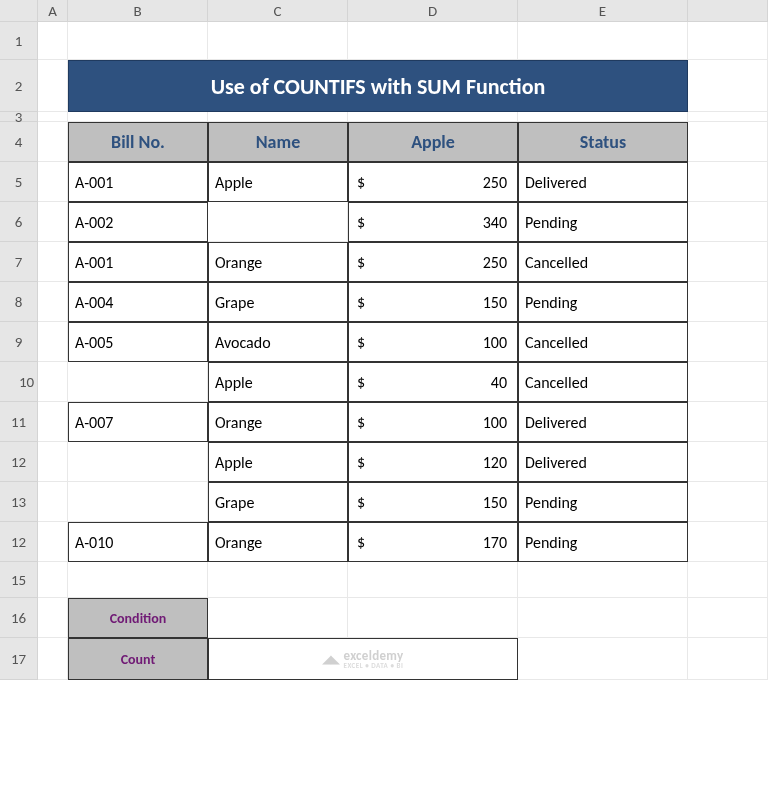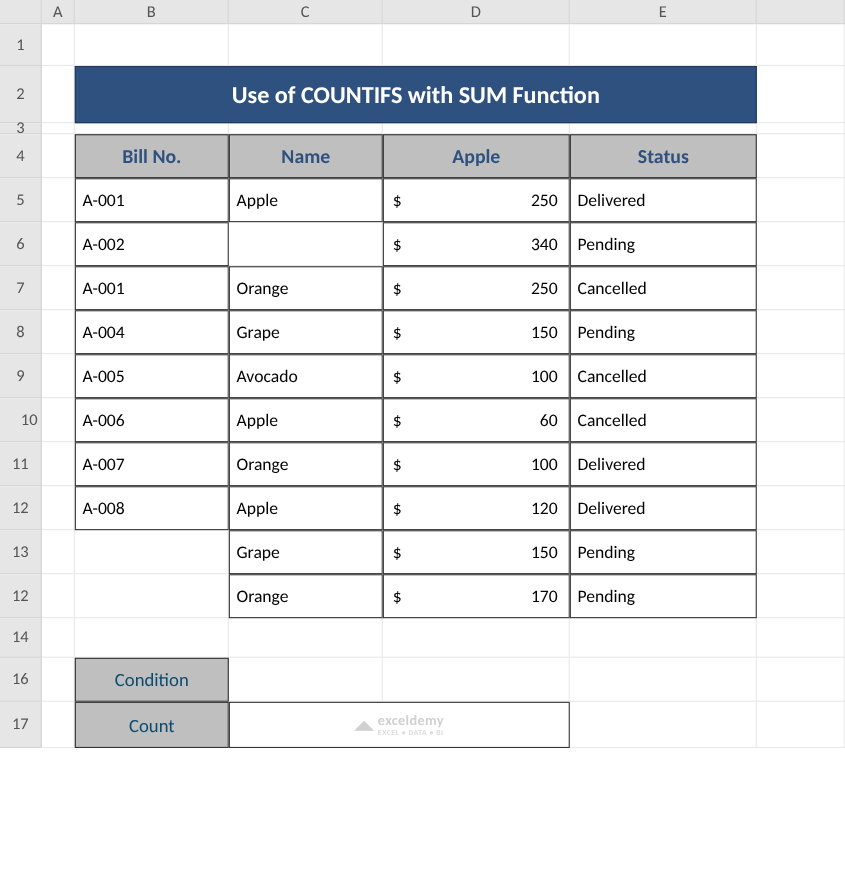--- a/index.html
+++ b/index.html
@@ -72,23 +72,23 @@
       background: #fff;
     }
     .price-cell {
       justify-content: space-between;
     }
     .price-cell .sym { padding-left: 2px; }
     .price-cell .val { text-align: right; padding-right: 4px; }
     .cond-label {
       background: #bfbfbf;
       border: 1px solid #333;
-      font-weight: normal;
-      color: #0c4a6e;
-      font-size: 17px;
+      font-weight: bold;
+      color: #701a75;
+      font-size: 14px;
       display: flex;
       align-items: center;
       justify-content: center;
     }
     .cond-value {
       border: 1px solid #333;
       font-weight: bold;
       font-size: 16px;
       display: flex;
       align-items: center;
@@ -126,21 +126,21 @@
     <div class="rowhead" style="grid-area: 6 / 1;">5</div>
     <div class="rowhead" style="grid-area: 7 / 1;">6</div>
     <div class="rowhead" style="grid-area: 8 / 1;">7</div>
     <div class="rowhead" style="grid-area: 9 / 1;">8</div>
     <div class="rowhead" style="grid-area: 10 / 1;">9</div>
     <div class="rowhead" style="grid-area: 11 / 1; padding-left: 16px;">10</div>
     <div class="rowhead" style="grid-area: 12 / 1;">11</div>
     <div class="rowhead" style="grid-area: 13 / 1;">12</div>
     <div class="rowhead" style="grid-area: 14 / 1;">13</div>
     <div class="rowhead" style="grid-area: 15 / 1;">12</div>
-    <div class="rowhead" style="grid-area: 16 / 1;">14</div>
+    <div class="rowhead" style="grid-area: 16 / 1;">15</div>
     <div class="rowhead" style="grid-area: 17 / 1;">16</div>
     <div class="rowhead" style="grid-area: 18 / 1;">17</div>
     <div class="cell" style="grid-area: 2 / 2;"></div>
     <div class="cell" style="grid-area: 2 / 3;"></div>
     <div class="cell" style="grid-area: 2 / 4;"></div>
     <div class="cell" style="grid-area: 2 / 5;"></div>
     <div class="cell" style="grid-area: 2 / 6;"></div>
     <div class="cell" style="grid-area: 2 / 7;"></div>
     <div class="cell" style="grid-area: 3 / 2;"></div>
     <div class="cell" style="grid-area: 3 / 3;"></div>
@@ -270,47 +270,46 @@
       <span class="val">150</span>
     </div>
     <div class="tbl-cell" style="grid-area: 9 / 6;">Pending</div>
     <div class="tbl-cell" style="grid-area: 10 / 3;">A-005</div>
     <div class="tbl-cell" style="grid-area: 10 / 4;">Avocado</div>
     <div class="tbl-cell price-cell" style="grid-area: 10 / 5;">
       <span class="sym">$</span>
       <span class="val">100</span>
     </div>
     <div class="tbl-cell" style="grid-area: 10 / 6;">Cancelled</div>
-    <div class="tbl-cell" style="grid-area: 11 / 3;">A-006</div>
     <div class="tbl-cell" style="grid-area: 11 / 4;">Apple</div>
     <div class="tbl-cell price-cell" style="grid-area: 11 / 5;">
       <span class="sym">$</span>
-      <span class="val">60</span>
+      <span class="val">40</span>
     </div>
     <div class="tbl-cell" style="grid-area: 11 / 6;">Cancelled</div>
     <div class="tbl-cell" style="grid-area: 12 / 3;">A-007</div>
     <div class="tbl-cell" style="grid-area: 12 / 4;">Orange</div>
     <div class="tbl-cell price-cell" style="grid-area: 12 / 5;">
       <span class="sym">$</span>
       <span class="val">100</span>
     </div>
     <div class="tbl-cell" style="grid-area: 12 / 6;">Delivered</div>
-    <div class="tbl-cell" style="grid-area: 13 / 3;">A-008</div>
     <div class="tbl-cell" style="grid-area: 13 / 4;">Apple</div>
     <div class="tbl-cell price-cell" style="grid-area: 13 / 5;">
       <span class="sym">$</span>
       <span class="val">120</span>
     </div>
     <div class="tbl-cell" style="grid-area: 13 / 6;">Delivered</div>
     <div class="tbl-cell" style="grid-area: 14 / 4;">Grape</div>
     <div class="tbl-cell price-cell" style="grid-area: 14 / 5;">
       <span class="sym">$</span>
       <span class="val">150</span>
     </div>
     <div class="tbl-cell" style="grid-area: 14 / 6;">Pending</div>
+    <div class="tbl-cell" style="grid-area: 15 / 3;">A-010</div>
     <div class="tbl-cell" style="grid-area: 15 / 4;">Orange</div>
     <div class="tbl-cell price-cell" style="grid-area: 15 / 5;">
       <span class="sym">$</span>
       <span class="val">170</span>
     </div>
     <div class="tbl-cell" style="grid-area: 15 / 6;">Pending</div>
     <div class="cond-label" style="grid-area: 17 / 3;">Condition</div>
     <div class="cond-label" style="grid-area: 18 / 3;">Count</div>
     <div class="cond-value" style="grid-area: 18 / 4 / auto / 6;">
       <div class="watermark">

